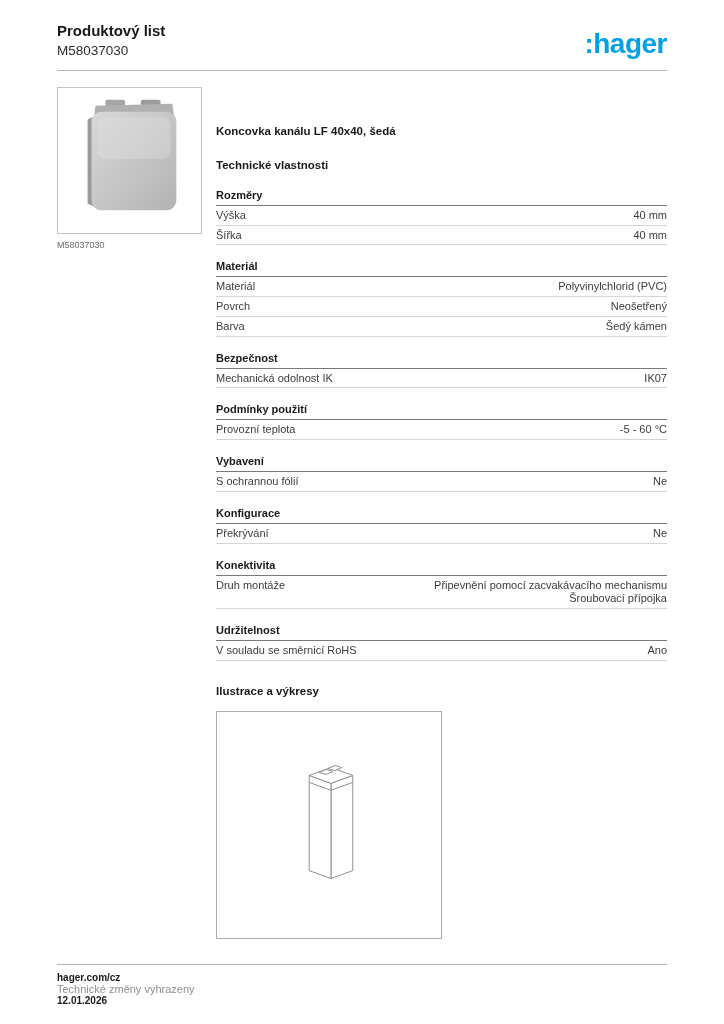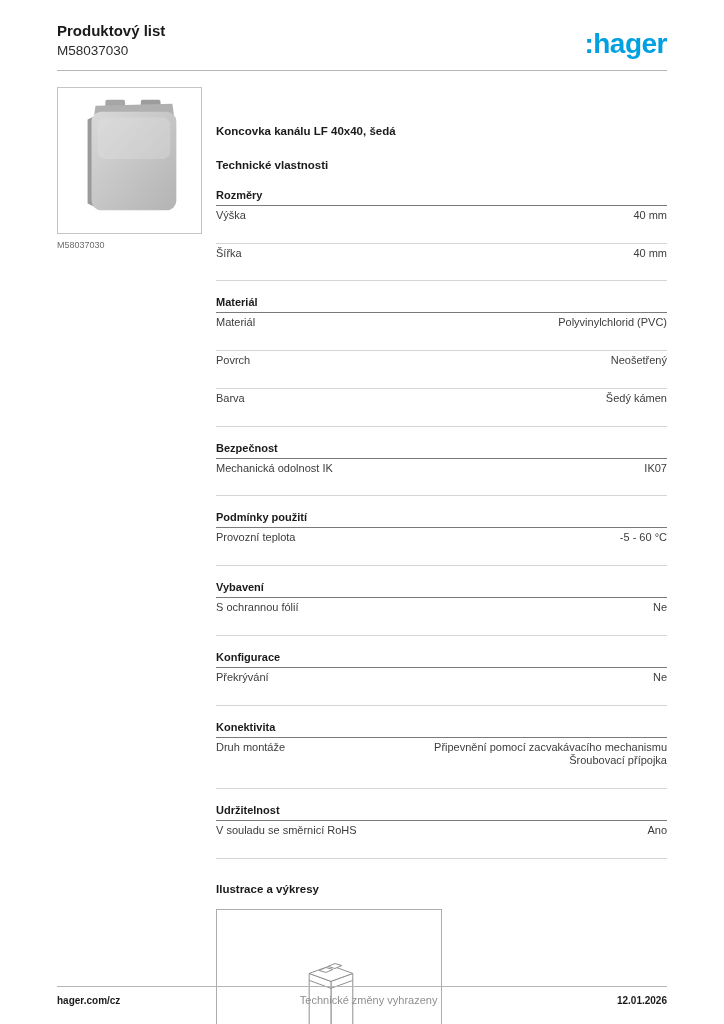--- a/index.html
+++ b/index.html
@@ -19,29 +19,29 @@
   .image-box { width:145px; height:147px; border:1px solid #c4c4c4; display:flex; align-items:center; justify-content:center; background:#fff; }
   .image-caption { font-size:9px; color:#6b6b6b; margin-top:6px; }
 
   .right-col { flex:1; min-width:0; }
   .product-name { font-size:11.5px; font-weight:bold; color:#1a1a1a; margin-bottom:22px; padding-top:2px;margin-top:36px; }
   .specs-heading { font-size:11.5px; font-weight:bold; color:#1a1a1a; margin-bottom:18px; }
 
   .spec-section { margin-bottom:15px; }
   .section-title { font-size:11px; font-weight:bold; color:#1a1a1a; padding-bottom:4px; border-bottom:1px solid #7a7a7a; }
   .spec-row { display:flex; justify-content:space-between; align-items:flex-start; gap:4px;
-              font-size:11px; color:#3c3c3c; padding:3px 0 20px 0; border-bottom:1px solid #d5d5d5; line-height:1.25; }
+              font-size:11px; color:#3c3c3c; padding:3px 0 2px 0; border-bottom:1px solid #d5d5d5; line-height:1.25; }
   .spec-label { white-space:nowrap; }
   .spec-value { text-align:right; }
 
   .illustration-heading { font-size:11.5px; font-weight:bold; color:#1a1a1a; margin:24px 0 14px 0; }
   .drawing-box { width:226px; height:228px; border:1px solid #adadad; background:#fff; }
 
   .footer { position:absolute; left:57px; right:57px; bottom:18px; border-top:1px solid #b5b5b5;
-            padding-top:7px; display:flex; justify-content:space-between; align-items:baseline; }
+            padding-top:7px; display:flex; justify-content:space-between; align-items:baseline;flex-direction:column; }
   .footer-left { font-size:10px; font-weight:bold; color:#1a1a1a; text-decoration:none; }
   .footer-center { font-size:11px; color:#8f8f8f; }
   .footer-right { font-size:10px; font-weight:bold; color:#1a1a1a; }
 </style>
 </head>
 <body>
 
 <div class="page">
 
   <div class="header">

